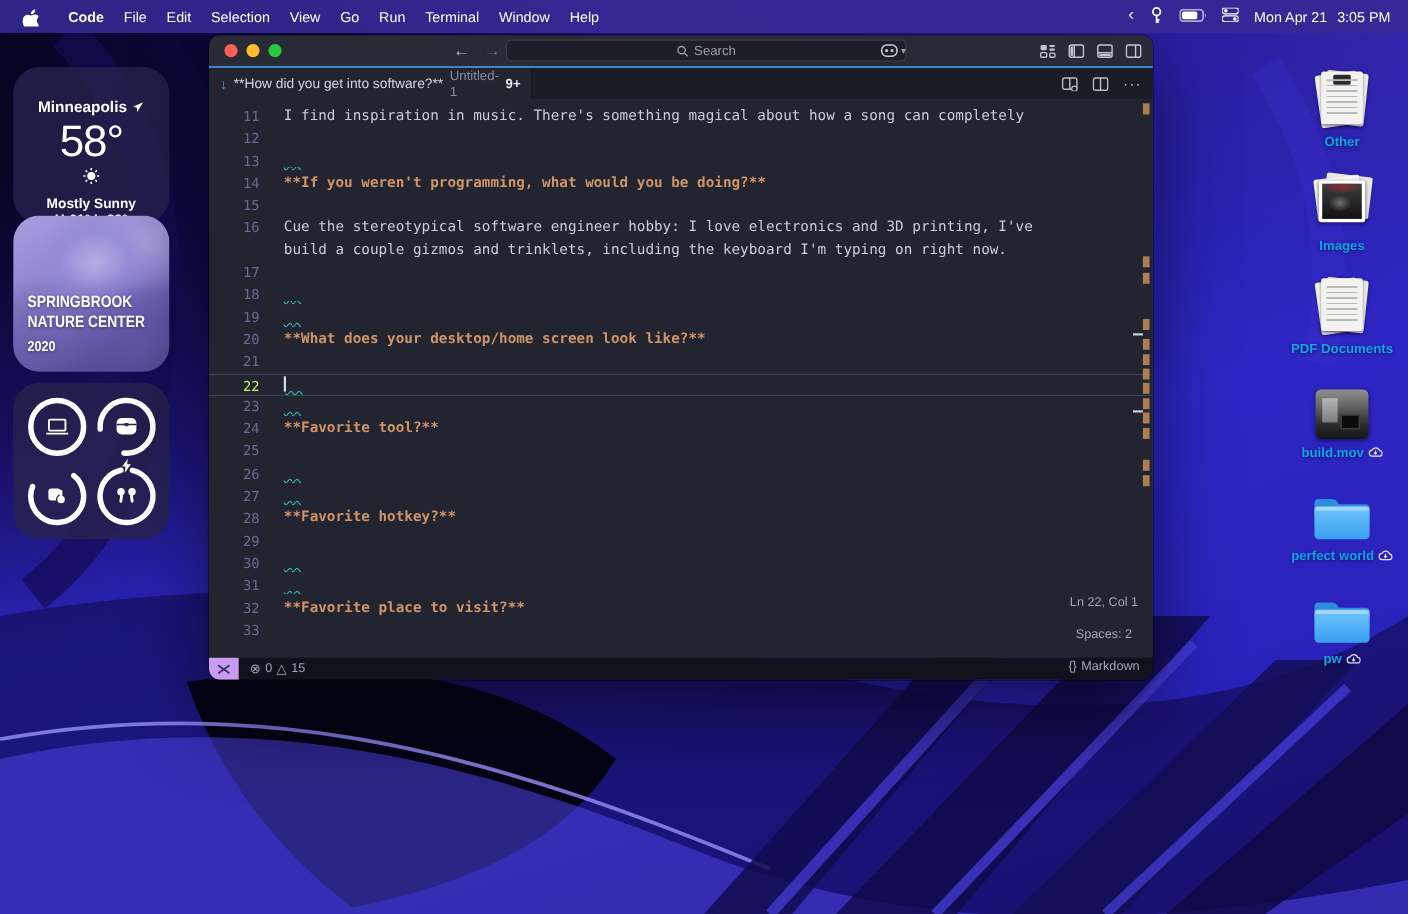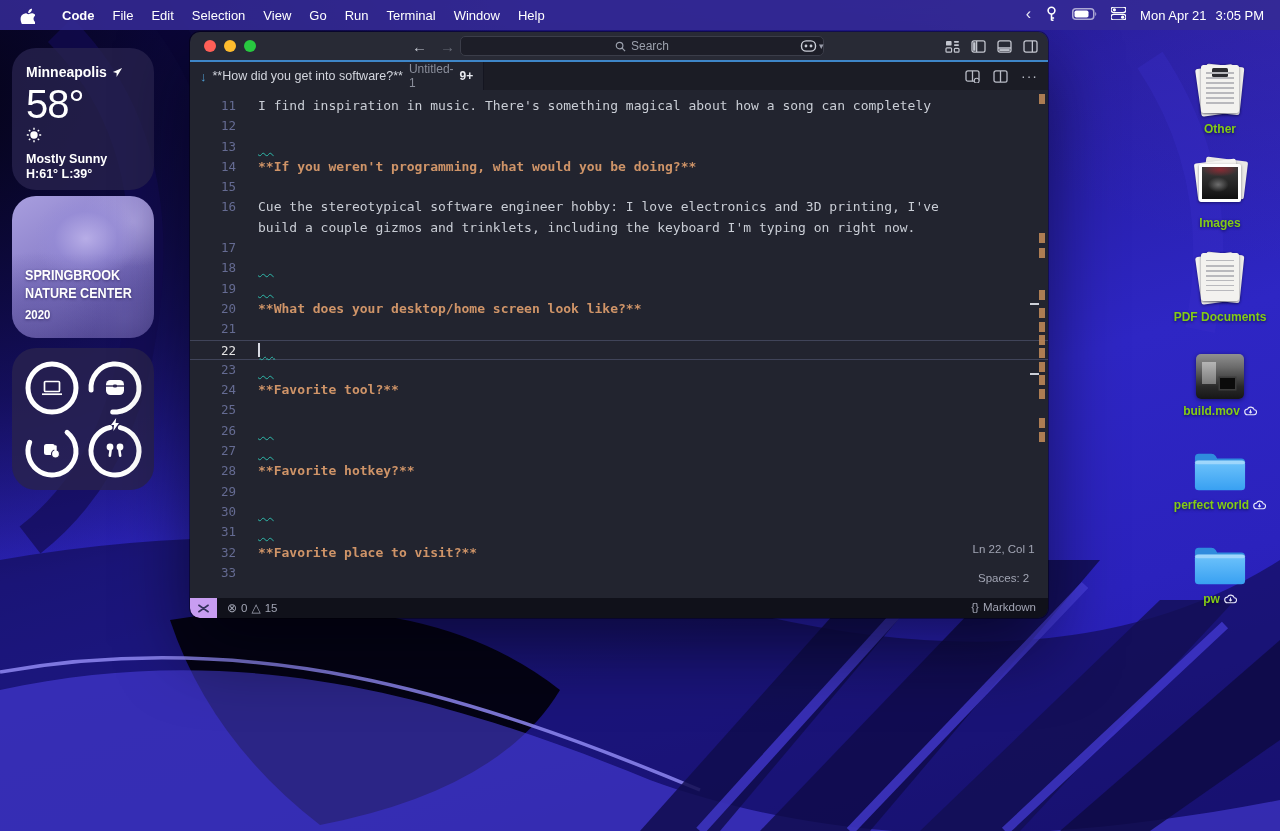--- a/index.html
+++ b/index.html
@@ -21,21 +21,21 @@
     color:#fff; font-size:13px; z-index:50; }
   .menubar .apple { margin:0 18px 0 20px; display:flex; }
   .menubar .mitem { padding:0 9px; }
   .menubar .mitem.app { font-weight:bold; }
   .menu-right { margin-left:auto; display:flex; align-items:center; gap:14px; padding-right:16px; }
   .menu-right .chev { font-size:16px; color:#e8e8f4; margin-top:-2px; }
   .clockwrap { display:flex; gap:9px; font-size:13px; }
 
   
   .widget { position:absolute; left:12px; width:142px; height:142px; border-radius:24px; z-index:10; }
-  .w-weather { top:48px; background:rgba(40,34,78,.78); color:#fff; padding:16px 14px 12px; display:flex; flex-direction:column; }
+  .w-weather { top:61px; background:rgba(40,34,78,.78); color:#fff; padding:28px 14px 12px; display:flex; flex-direction:column;align-items:center; }
   .w-city { display:flex; align-items:center; gap:5px; font-size:14px; font-weight:bold; }
   .w-temp { font-size:40px; font-weight:300; letter-spacing:-1px; margin-top:2px; }
   .w-cond { font-size:12.5px; font-weight:bold; margin-top:5px; }
   .w-hl { font-size:12.5px; font-weight:bold; margin-top:1px; }
   .w-sun { margin-top:auto; }
 
   .w-photo { top:196px; overflow:hidden; color:#fff;
     background:
       radial-gradient(70px 60px at 52% 30%, rgba(190,180,235,.85) 0%, rgba(150,140,215,.6) 45%, rgba(0,0,0,0) 75%),
       radial-gradient(90px 80px at 18% 78%, rgba(120,110,190,.9), rgba(0,0,0,0) 70%),
@@ -50,21 +50,21 @@
   .w-batt { top:348px; background:rgba(40,34,78,.82); padding:10px; display:grid;
     grid-template-columns:1fr 1fr; grid-template-rows:1fr 1fr; gap:4px; }
   .ring-cell { position:relative; display:flex; align-items:center; justify-content:center; }
   .ring-cell svg.ring { position:absolute; inset:0; margin:auto; }
   .ring-icon { position:relative; z-index:2; display:flex; }
   .bolt { position:absolute; top:-4px; left:50%; transform:translateX(-50%); z-index:3; }
 
   
   .desk-icons { position:absolute; right:12px; top:42px; width:96px; display:flex; flex-direction:column; align-items:center; z-index:10; }
   .dicon { height:94px; display:flex; flex-direction:column; align-items:center; justify-content:flex-end; }
-  .dlabel { margin-top:5px; font-size:12px; font-weight:bold; color:#84cc16; text-shadow:0 1px 3px rgba(0,0,40,.65); display:flex; align-items:center; gap:4px; white-space:nowrap; }
+  .dlabel { margin-top:5px; font-size:12px; font-weight:bold; color:#0ea5e9; text-shadow:0 1px 3px rgba(0,0,40,.65); display:flex; align-items:center; gap:4px; white-space:nowrap; }
   .stack { position:relative; width:52px; height:56px; }
   .sheet { position:absolute; left:7px; top:4px; width:38px; height:48px; background:#f3f2ef; border-radius:2.5px; box-shadow:0 1px 3px rgba(0,0,30,.45); }
   .sheet.s1 { transform:rotate(-8deg) translate(-3px,1px); }
   .sheet.s2 { transform:rotate(6deg) translate(3px,0); background:#ecebe8; }
   .sheet.s3 { transform:rotate(0deg); }
   .sheet.lines::after { content:""; position:absolute; left:5px; right:5px; top:7px; bottom:7px;
     background:repeating-linear-gradient(180deg,#b9b9bd 0 1.5px, rgba(0,0,0,0) 1.5px 5px); }
   .sheet.hdr::before { content:""; position:absolute; left:11px; top:3px; width:16px; height:9px; background:#2c2c30; border-radius:1.5px; }
   .photo-front { position:absolute; left:5px; top:9px; width:42px; height:38px; background:#fff; border-radius:2px; box-shadow:0 1px 3px rgba(0,0,30,.45); }
   .photo-front::after { content:""; position:absolute; inset:3px;
@@ -104,21 +104,21 @@
   .tab .fname { color:#8a8e9b; font-size:12px; }
   .tab .badge { color:#e9eaf0; font-weight:bold; font-size:12px; }
   .tab .dot { width:7px; height:7px; border-radius:50%; background:#d6d7de; margin-left:4px; }
   .tab-actions { position:absolute; right:10px; top:0; height:100%; display:flex; align-items:center; gap:13px; color:#b9bcc6; }
   .tab-actions .more { font-size:14px; letter-spacing:1px; color:#b9bcc6; }
 
   .editor { flex:1; background:#22242f; position:relative; overflow:hidden; padding-top:6px; }
   .crow { height:20.3px; line-height:20.3px; display:flex; font-family:"DejaVu Sans Mono","Liberation Mono",monospace; font-size:13px; white-space:pre; }
   .crow.current { border-top:1px solid #404459; border-bottom:1px solid #404459; }
   .ln { flex:0 0 46px; text-align:right; color:#656b92; font-size:12.5px; }
-  .ln.act { color:#e5e5e5; }
+  .ln.act { color:#bef264; }
   .ctext { padding-left:22px; color:#c9cdd5; }
   .mdb { color:#cf9468; font-weight:bold; }
   .cursor { display:inline-block; width:1.5px; height:14px; background:#d7dae2; vertical-align:-2px; }
   .sq { text-decoration-line:underline; text-decoration-style:wavy; text-decoration-color:#2eb8aa; text-decoration-thickness:1px; }
   .ruler { position:absolute; right:0; top:0; width:13px; height:100%; }
   .rmark { position:absolute; right:3px; width:6px; height:10px; background:#bc8758; opacity:.9; }
   .rwhite { position:absolute; right:9px; width:9px; height:2px; background:#cdd0d8; }
 
   .statusbar { height:20px; background:#10111a; display:flex; align-items:center; font-size:11.5px;
     color:#a2a5b4; flex:0 0 auto; position:relative; }

